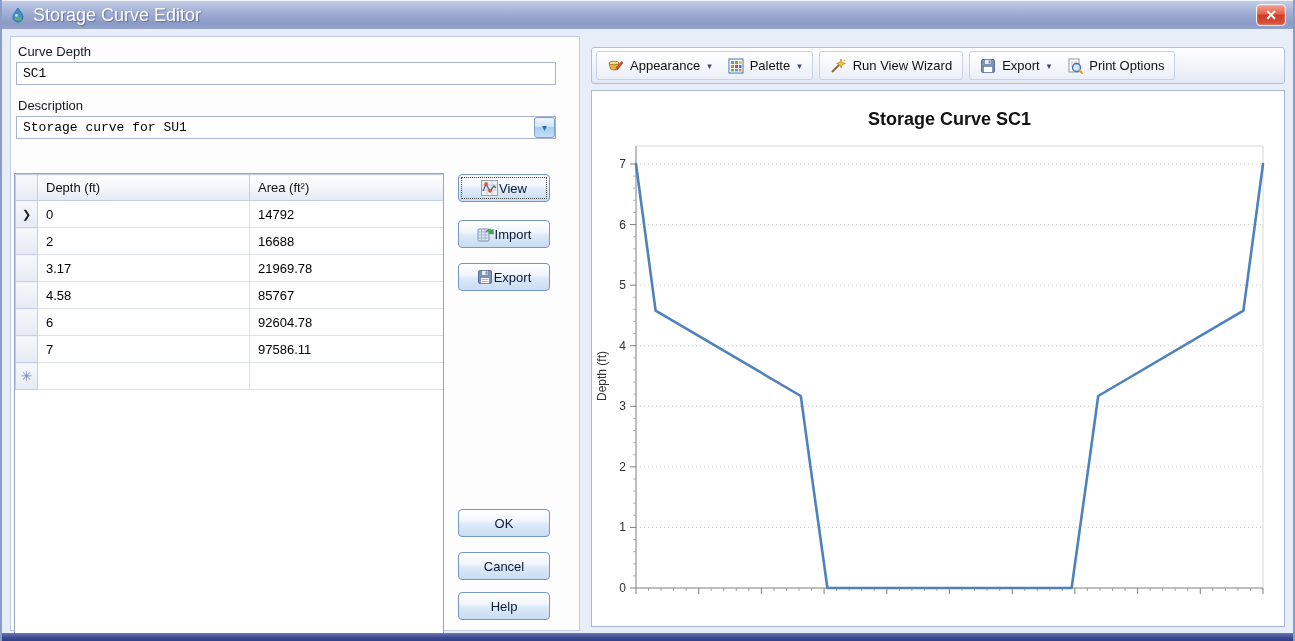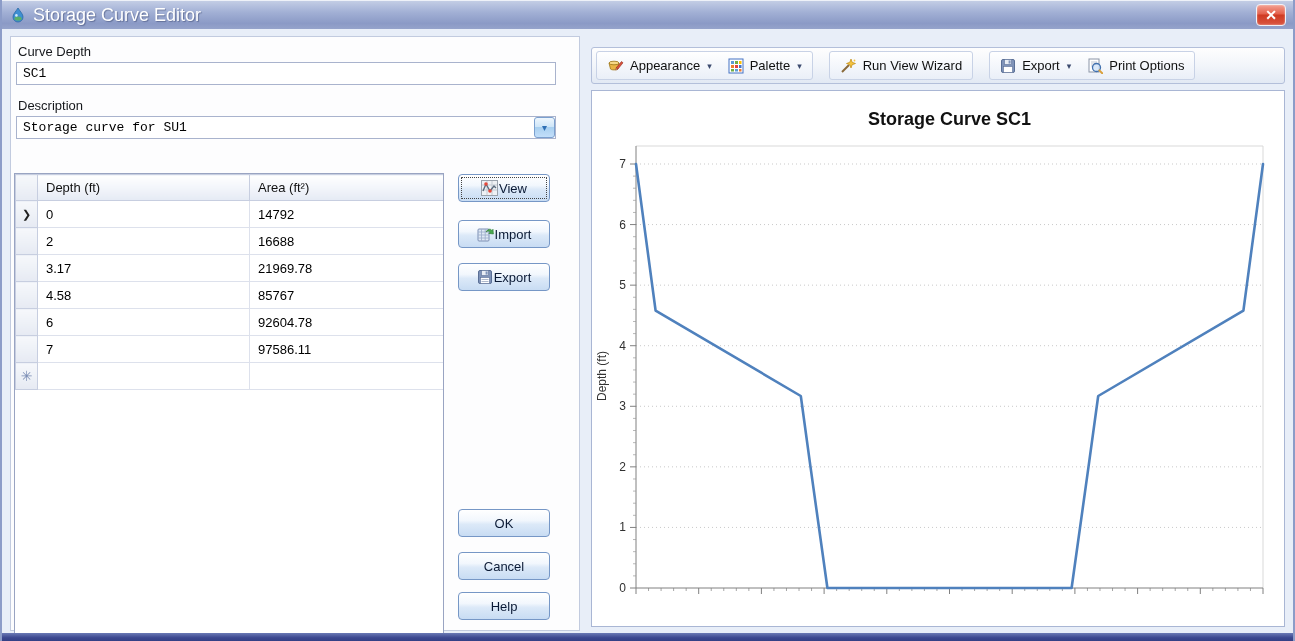--- a/index.html
+++ b/index.html
@@ -56,21 +56,21 @@
     box-shadow:inset 0 1px 0 #fff; font-family:"Liberation Sans",sans-serif; }
   .xp-btn.focused { outline:1px dotted #444; outline-offset:-4px; }
   .xp-btn svg { flex:0 0 auto; }
 
   
   .toolbar { position:absolute; left:589px; top:47px; width:694px; height:37px;
     border:1px solid #b3bfda; border-radius:3px;
     background:linear-gradient(180deg,#fefefe 0%,#f2f5fa 50%,#e2e9f4 100%);
     display:flex; align-items:stretch; padding:3px 4px; }
   .tb-group { display:flex; align-items:stretch; border:1px solid #c8d2e6;
-    border-radius:3px; margin-right:16px; background:linear-gradient(180deg,#fff, #eaeff8);
+    border-radius:3px; margin-right:6px; background:linear-gradient(180deg,#fff, #eaeff8);
     padding:0 2px; }
   .tb-btn { display:flex; align-items:center; gap:6px; padding:0 8px; font-size:13px;
     color:#101010; cursor:pointer; border-radius:2px; }
   .tb-caret { font-size:9px; color:#3c4a6e; margin-left:1px; }
 
   
   .chart-panel { position:absolute; left:589px; top:90px; width:694px; height:537px;
     background:#ffffff; border:1px solid #a9b6d4; }
   svg text { font-family:"Liberation Sans", sans-serif; }
 </style>

